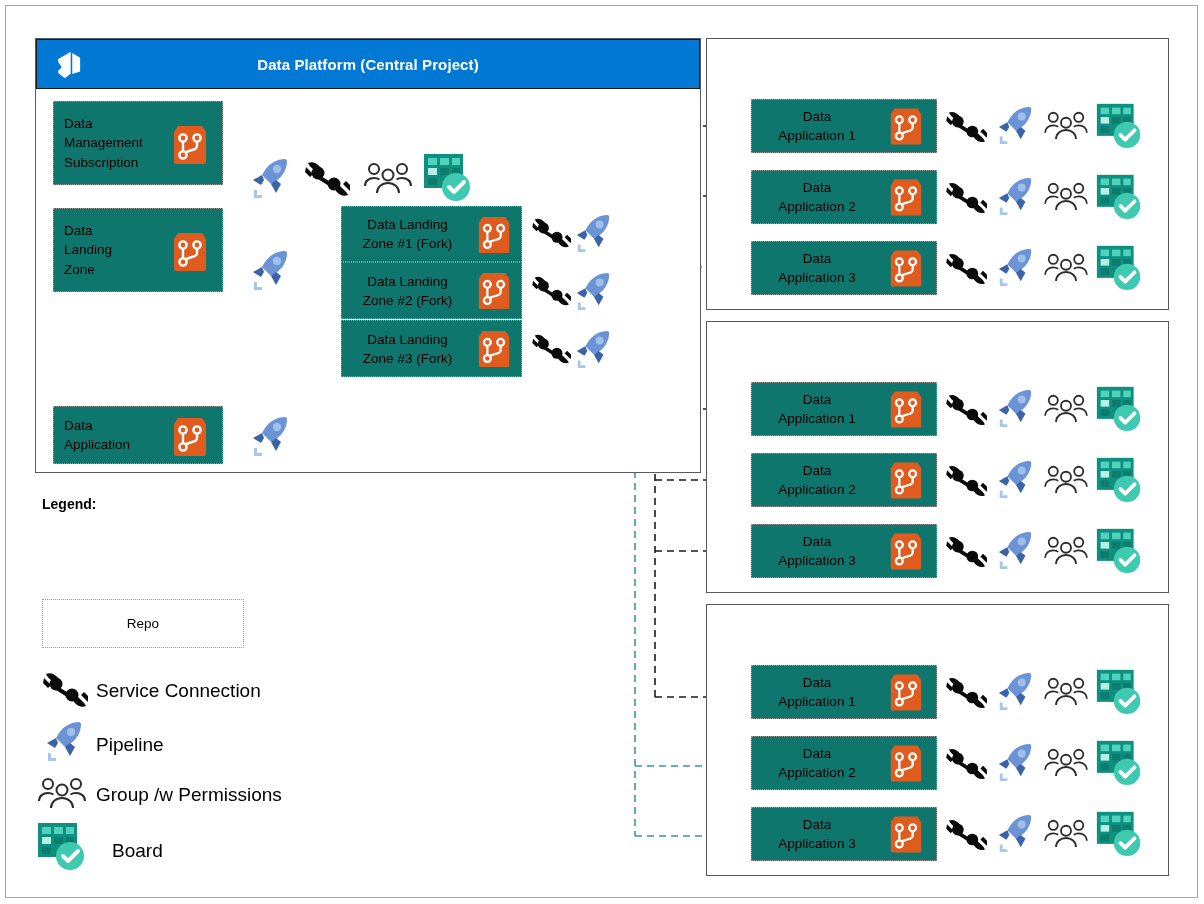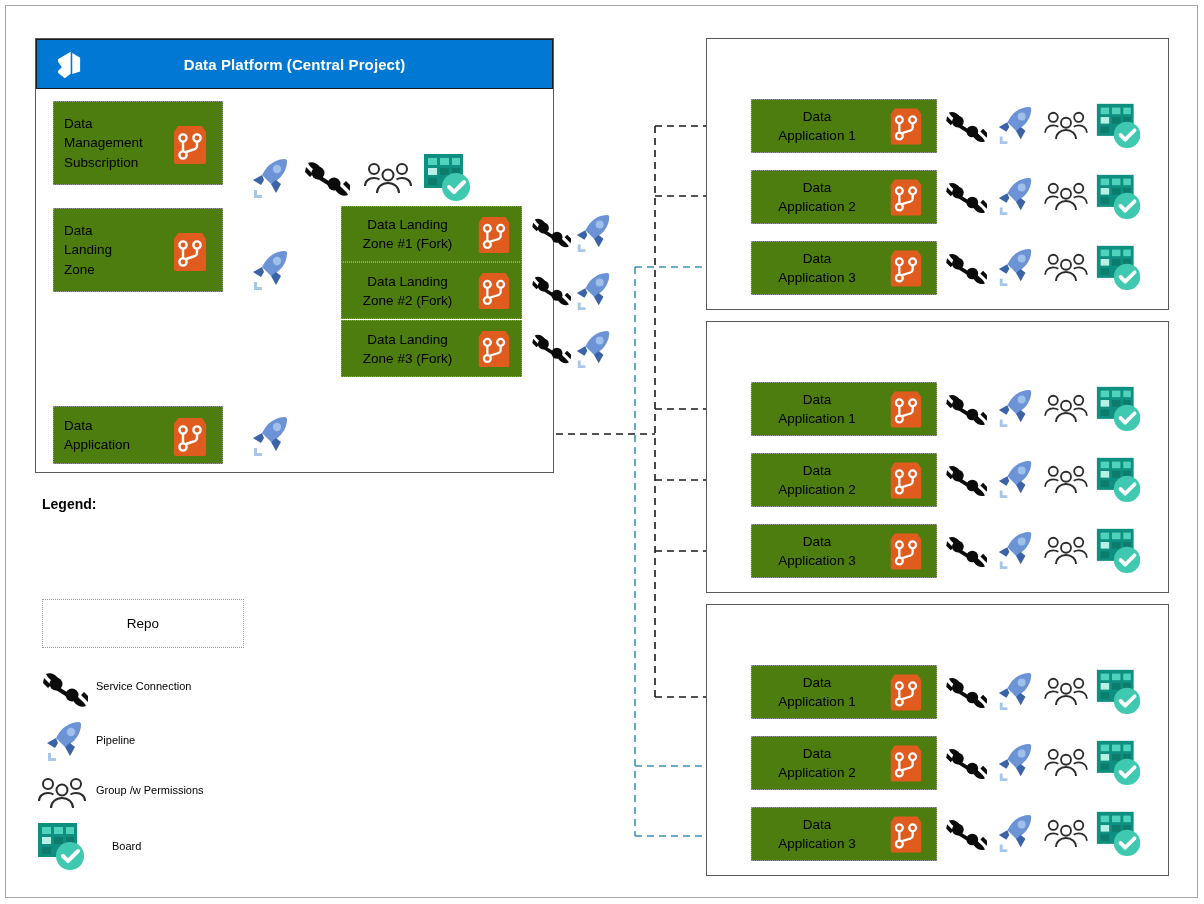--- a/index.html
+++ b/index.html
@@ -8,36 +8,36 @@
   .frame{position:absolute;left:5px;top:5px;width:1193px;height:893px;border:1px solid #a6a6a6;box-sizing:border-box;}
 
   
   .panel{position:absolute;background:#ffffff;border:1px solid #595959;box-sizing:border-box;}
   .panel-head{position:absolute;left:0;top:0;right:0;height:50px;background:#0078d4;border:1px solid #1b1b1b;box-sizing:border-box;}
   .panel-head .ttl{position:absolute;left:0;right:0;top:0;bottom:0;display:flex;align-items:center;justify-content:center;
         color:#fff;font-weight:bold;font-size:15px;letter-spacing:.1px;}
   .ado-logo{position:absolute;left:14px;top:7px;width:36px;height:36px;}
 
   
-  .dbox{position:absolute;border:1px dotted #9a9a9a;box-sizing:border-box;background:#4d7c0f;}
+  .dbox{position:absolute;border:1px dotted #9a9a9a;box-sizing:border-box;background:#0f766e;}
   .dbox .lbl{position:absolute;font-size:13.5px;color:#000;line-height:1.43;}
   .lbl.left{left:10px;top:50%;transform:translateY(-50%);text-align:left;}
   .lbl.ctr{left:0;right:54px;top:50%;transform:translateY(-50%);text-align:center;}
 
   
   .ico{position:absolute;}
   .ico svg{display:block;width:100%;height:100%;}
 
   
   .legend-title{position:absolute;left:42px;top:496px;font-size:14px;font-weight:bold;color:#000;}
   .lg-proj{position:absolute;left:42px;top:536px;width:202px;height:45px;background:#0f75bc;border:1px solid #1b1b1b;
         box-sizing:border-box;display:flex;align-items:center;justify-content:center;color:#fff;font-weight:bold;font-size:13.5px;}
   .lg-repo{position:absolute;left:42px;top:599px;width:202px;height:49px;border:1px dotted #9a9a9a;box-sizing:border-box;
         display:flex;align-items:center;justify-content:center;font-size:13.5px;color:#000;}
-  .lg-row-txt{position:absolute;font-size:11px;color:#000;}
+  .lg-row-txt{position:absolute;font-size:19px;color:#000;}
 
   
   svg.wires{position:absolute;left:0;top:0;width:1204px;height:904px;pointer-events:none;}
   .fork-tag{position:absolute;font-size:13.5px;color:#000;background:#fff;padding:0 3px;}
 </style>
 </head>
 <body>
 
 <div id="root">
   <div class="frame"></div>
@@ -76,21 +76,21 @@
       <path d="M635,267 L635,836"></path>
       <path d="M635,267 L745,267" marker-end="url(#at)"></path>
       <path d="M635,766 L745,766" marker-end="url(#at)"></path>
       <path d="M635,836 L745,836" marker-end="url(#at)"></path>
     </g>
   </svg>
 
   <div class="fork-tag" style="left:300px;top:214px;">Fork</div>
   <div class="fork-tag" style="left:286px;top:421px;">Fork</div>
 
-  <div class="panel" style="left:35px;top:38px;width:519px;height:435px;">
+  <div class="panel" style="left:35px;top:38px;width:666px;height:435px;">
     <div class="panel-head">
       <div class="ado-logo">
         <svg viewBox="0 0 32 32">
             <path fill="#fff" d="M6.2 10.8 17.5 4.2v19.5l-5.2 4.1-6.1-4.9z M18.9 5.3l7 4.2v12.2l-7 2.2z M6.2 12.9v8.5l3.4-3.3z"></path>
           </svg>
       </div>
       <div class="ttl">Data Platform (Central Project)</div>
     </div>
 
     <div class="dbox" style="left:17px;top:62px;width:170px;height:84px;">

